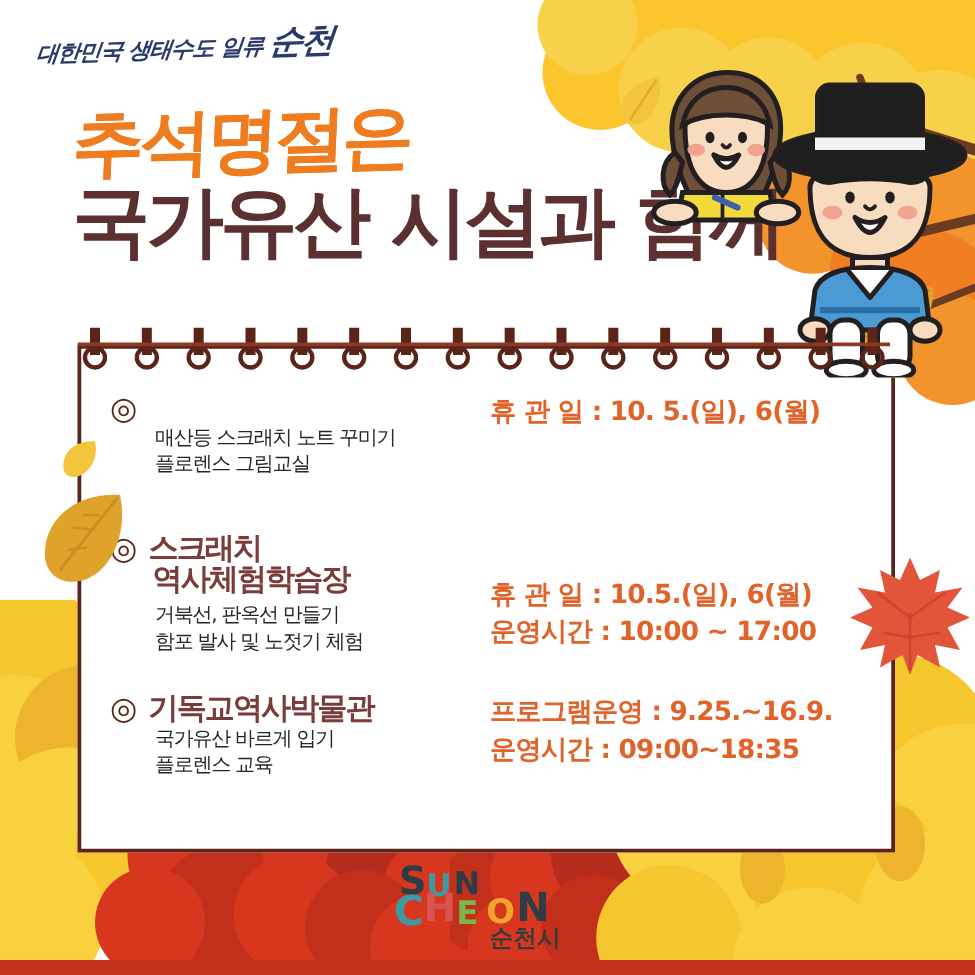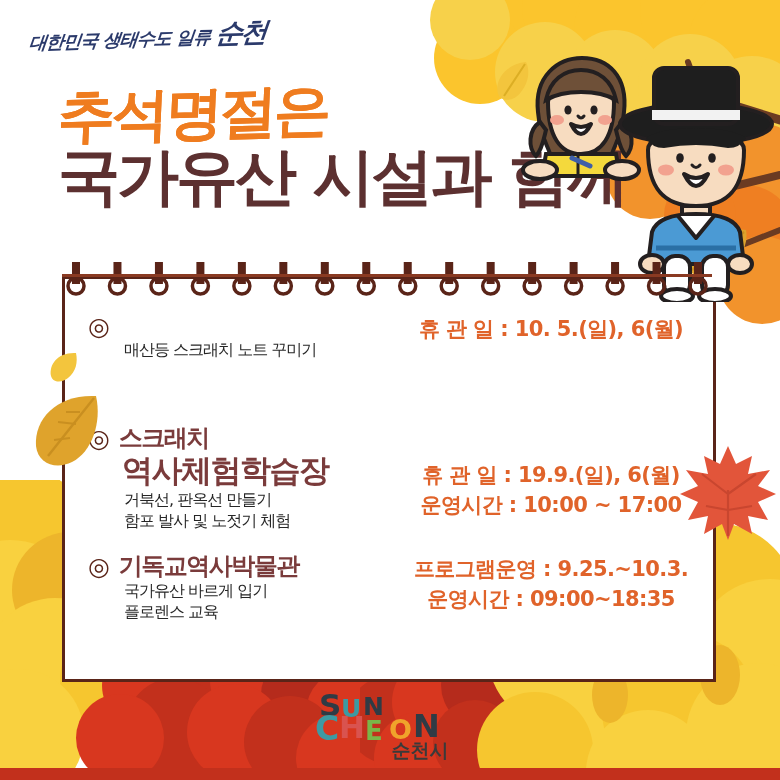--- a/index.html
+++ b/index.html
@@ -74,30 +74,30 @@
   .entry .right{width:318px;padding-top:2px;}
   .title-row{display:flex;align-items:flex-start;gap:9px;}
   .bullet{
     font-size:25px;color:#5a2418;line-height:1;margin-top:2px;font-weight:700;
   }
   .title{
     font-size:24px;font-weight:900;color:#7a3b3b;letter-spacing:-1.5px;
     line-height:1.18;white-space:nowrap;
   }
   .title2{
-    font-size:31px;font-weight:900;color:#7a3b3b;letter-spacing:-1.5px;
-    line-height:1.18;white-space:nowrap;padding-left:34px;
+    font-size:24px;font-weight:900;color:#7a3b3b;letter-spacing:-1.5px;
+    line-height:1.18;white-space:nowrap;padding-left:34px;font-family:Liberation Mono, monospace;
   }
   .sub{
     font-size:16px;color:#262626;letter-spacing:-1px;line-height:1.32;
     padding-left:36px;white-space:nowrap;
   }
   .info{
     font-size:21px;font-weight:700;color:#e0632a;letter-spacing:-0.6px;
-    line-height:1.45;white-space:nowrap;text-align:center;
+    line-height:1.45;white-space:nowrap;
   }
 
   
   .leaf{position:absolute;pointer-events:none;}
 
   
   #city-logo-bottom{
     position:absolute;left:0;right:0;bottom:16px;z-index:9;
     display:flex;flex-direction:column;align-items:center;
   }
@@ -314,53 +314,54 @@
   </svg>
 
   <div id="list">
 
     <div class="entry" style="top:36px;">
       <div class="left">
         <div class="title-row">
           <span class="bullet">◎</span>
         </div>
         <div class="sub">매산등 스크래치 노트 꾸미기</div>
+        <div class="sub">플로렌스 그림교실</div>
       </div>
       <div class="right">
         <div class="info">휴 관 일 : 10. 5.(일), 6(월)</div>
       </div>
     </div>
 
     <div class="entry" style="top:148px;">
       <div class="left">
         <div class="title-row">
           <span class="bullet">◎</span>
           <span class="title">스크래치</span>
         </div>
         <div class="title2">역사체험학습장</div>
         <div class="sub">거북선, 판옥선 만들기</div>
         <div class="sub">함포 발사 및 노젓기 체험</div>
       </div>
       <div class="right" style="padding-top:36px;">
-        <div class="info">휴 관 일 : 19.9.(일), 6(월)</div>
+        <div class="info">휴 관 일 : 10.5.(일), 6(월)</div>
         <div class="info">운영시간 : 10:00 ~ 17:00</div>
       </div>
     </div>
 
     <div class="entry" style="top:276px;">
       <div class="left">
         <div class="title-row">
           <span class="bullet">◎</span>
           <span class="title">기독교역사박물관</span>
         </div>
         <div class="sub">국가유산 바르게 입기</div>
         <div class="sub">플로렌스 교육</div>
       </div>
       <div class="right">
-        <div class="info">프로그램운영 : 9.25.~10.3.</div>
+        <div class="info">프로그램운영 : 9.25.~16.9.</div>
         <div class="info">운영시간 : 09:00~18:35</div>
       </div>
     </div>
   </div>
 
   <svg class="leaf" style="left:28px;top:390px;z-index:7;" width="80" height="82" viewBox="0 0 80 82">
     <path d="M68 6 C30 4 6 28 8 56 C10 74 28 80 44 72 C64 62 74 32 68 6 Z" fill="#dfa32c"></path>
     <path d="M66 8 L20 66" stroke="#c98f20" stroke-width="2.4" fill="none"></path>
     <path d="M52 22 L38 22 M48 34 L30 32 M42 48 L26 50" stroke="#c98f20" stroke-width="2" fill="none"></path>
   </svg>

